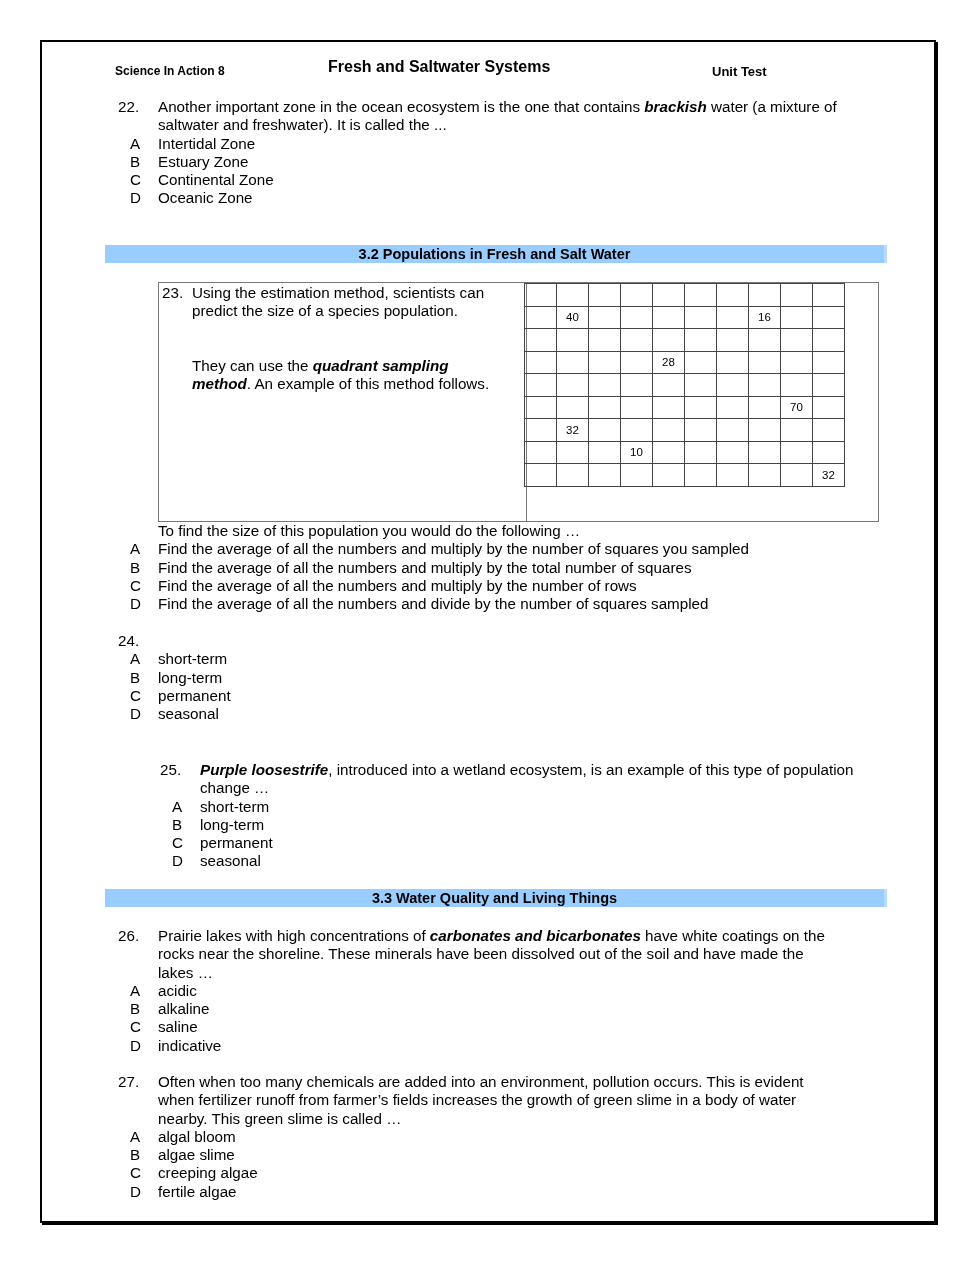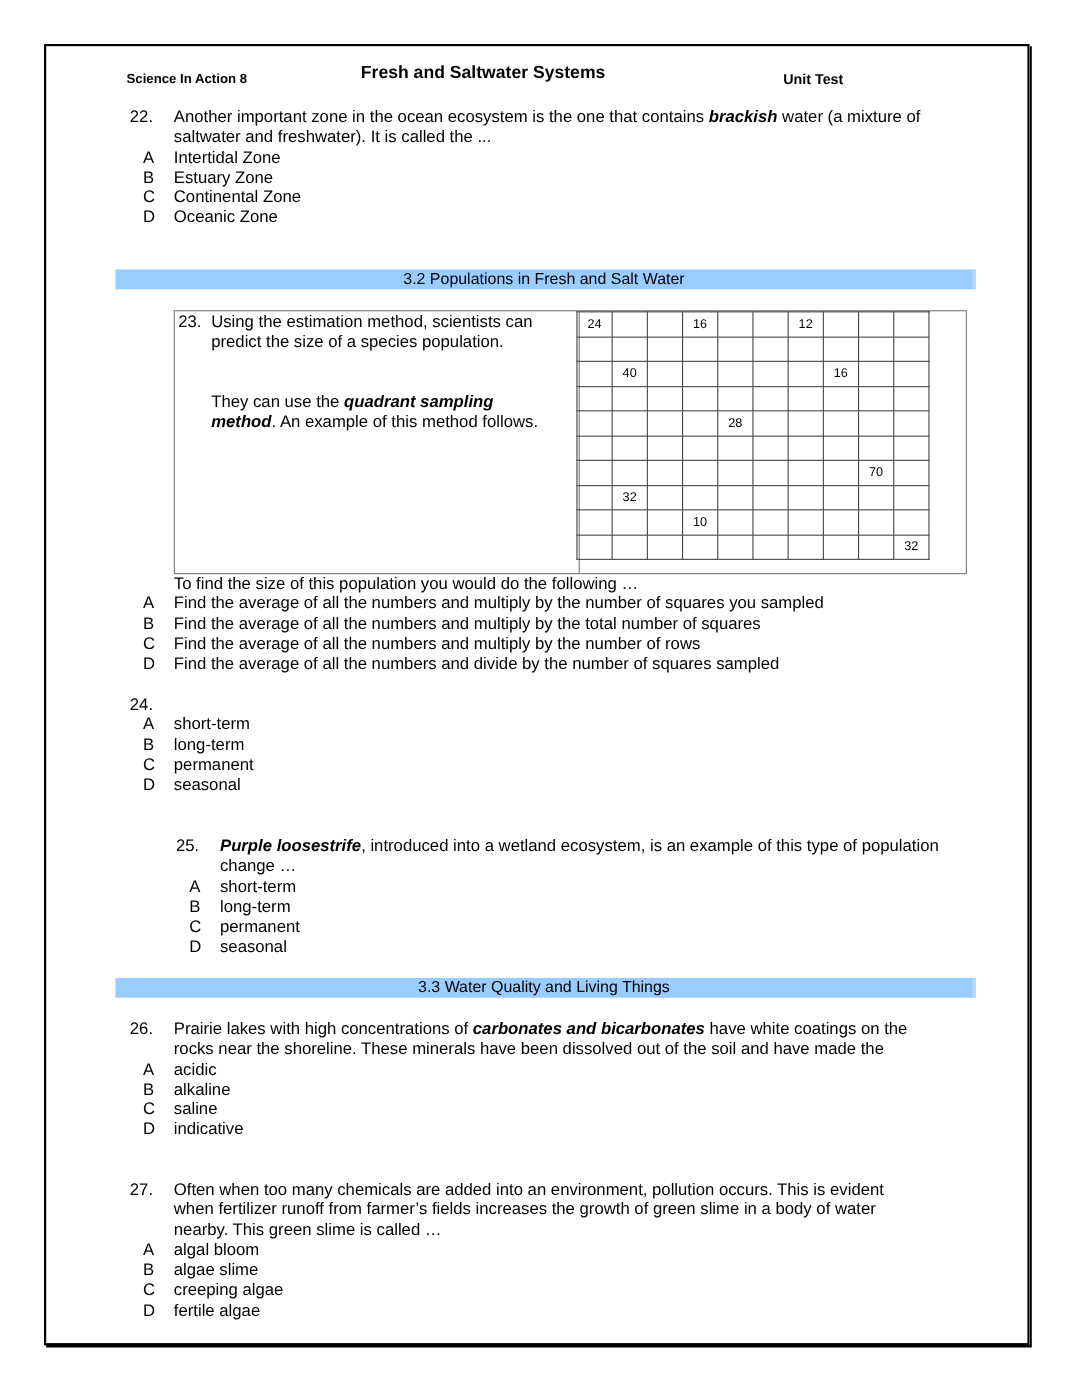--- a/index.html
+++ b/index.html
@@ -9,21 +9,21 @@
           border:2px solid #000; box-shadow:2px 2px 0 #000; box-sizing:border-box; }
   .hdr-left { position:absolute; left:115px; top:64px; font-size:12px; font-weight:bold; }
   .hdr-title { position:absolute; left:328px; top:58px; font-size:16px; font-weight:bold; }
   .hdr-right { position:absolute; left:712px; top:64px; font-size:13px; font-weight:bold; }
   .q { position:absolute; left:0; width:979px; font-size:15.2px; line-height:18.3px; }
   .row { position:relative; height:18.3px; white-space:nowrap; }
   .num { position:absolute; left:118px; }
   .letter { position:absolute; left:130px; }
   .txt { position:absolute; left:158px; }
   .band { position:absolute; left:105px; width:782px; height:18px; background:#99ccff;
-          font-size:14.5px; font-weight:normal; text-align:center; line-height:18px;
+          font-size:14.5px; font-weight:bold; text-align:center; line-height:18px;
           border-right:3px solid #b7dbff; box-sizing:border-box; }
   .box { position:absolute; left:158px; top:282px; width:721px; height:240px;
          border:1px solid #777; box-sizing:border-box; }
   .box-left { position:absolute; left:0; top:0; width:343px; height:238px;
               border-right:1px solid #777; box-sizing:border-box; padding:1px 8px; font-size:15.2px; line-height:18.3px;margin-left:25px; }
   .grid { position:absolute; left:524px; top:283px; border-collapse:collapse; }
   .grid td { width:32px; height:22.5px; border:1px solid #444; padding:0; font-size:11.5px;
              vertical-align:middle; box-sizing:border-box; padding-left:9px; }
   .bi { font-weight:bold; font-style:italic; }
 </style>
@@ -74,32 +74,20 @@
     <div>Using the estimation method, scientists can</div>
     <div>predict the size of a species population.</div>
     <div style="height:36.6px;"></div>
     <div><span>They can use the </span><span class="bi">quadrant sampling</span></div>
     <div><span class="bi">method</span><span>.  An example of this method follows.</span></div>
   </div>
 </div>
 <table class="grid" id="quadrant-grid">
     <tbody>
       <tr>
-        <td>24</td>
-        <td></td>
-        <td></td>
-        <td>16</td>
-        <td></td>
-        <td></td>
-        <td>12</td>
-        <td></td>
-        <td></td>
-        <td></td>
-      </tr>
-      <tr>
         <td></td>
         <td></td>
         <td></td>
         <td></td>
         <td></td>
         <td></td>
         <td></td>
         <td></td>
         <td></td>
         <td></td>
@@ -277,20 +265,23 @@
 
 <div class="q" style="top:927px;">
   <div class="row">
       <span class="num">26.</span>
       <span class="txt"><span>Prairie lakes with high concentrations of </span><span class="bi">carbonates and bicarbonates</span><span> have white coatings on the</span></span>
     </div>
   <div class="row">
       <span class="txt">rocks near the shoreline.  These minerals have been dissolved out of the soil and have made the</span>
     </div>
   <div class="row">
+      <span class="txt">lakes …</span>
+    </div>
+  <div class="row">
       <span class="letter">A</span>
       <span class="txt">acidic</span>
     </div>
   <div class="row">
       <span class="letter">B</span>
       <span class="txt">alkaline</span>
     </div>
   <div class="row">
       <span class="letter">C</span>
       <span class="txt">saline</span>

